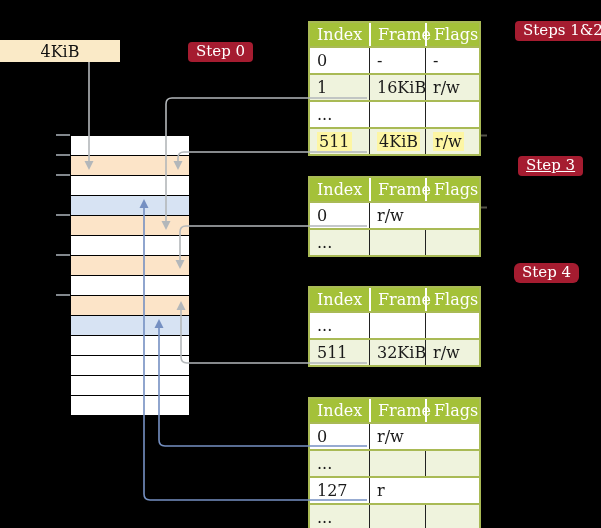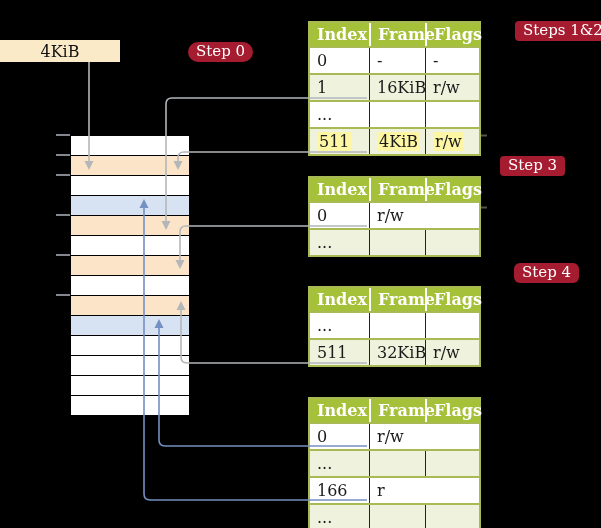--- a/index.html
+++ b/index.html
@@ -24,23 +24,23 @@
     position:absolute;left:0;top:40px;width:120px;height:22px;
     background:var(--cream);color:#111;font-size:16px;
     display:flex;align-items:center;justify-content:center;
   }
   
   .badge{
     position:absolute;background:var(--crimson);color:#fff;
     font-size:15px;line-height:17px;padding:1px 8px 2px;border-radius:4px;
     white-space:nowrap;
   }
-  #b-step0{left:188px;top:42px;border-radius:10px;}
+  #b-step0{left:188px;top:42px;}
   #b-steps12{left:515px;top:21px;padding-right:16px;}
-  #b-step3{left:500px;top:156px;}
+  #b-step3{left:518px;top:156px;text-decoration:underline;}
   #b-step4{left:514px;top:263px;border-radius:6px;}
   
   .stack{
     position:absolute;left:70px;top:135px;width:120px;height:281px;
     border:1px solid #000;background:#fff;box-sizing:border-box;
   }
   .mrow{height:19px;border-bottom:1px solid #000;}
   .mrow:last-child{border-bottom:none;}
   .c-white{background:#ffffff;}
   .c-peach{background:var(--peach);}
@@ -49,21 +49,21 @@
   
   .pt{
     position:absolute;left:308px;width:173px;
     border:2px solid var(--olive);background:#fff;box-sizing:border-box;
   }
   #pt1{top:21px;} #pt2{top:176px;} #pt3{top:286px;} #pt4{top:397px;}
   .row{display:grid;grid-template-columns:59px 56px 1fr;height:25px;border-top:2px solid var(--olive);}
   .row.hrow{height:23px;border-top:none;background:var(--green);}
   .row.shade{background:var(--shade);}
   .hcell{
-    color:#fff;font-weight:bold;font-size:16px;padding-left:7px;
+    color:#fff;font-weight:normal;font-size:16px;padding-left:7px;
     display:flex;align-items:center;border-left:2px solid #fff;box-sizing:border-box;
   }
   .hcell:first-child{border-left:none;}
   .cell{
     color:#1a1a1a;font-size:16px;padding-left:7px;
     display:flex;align-items:center;border-left:1px solid #222;box-sizing:border-box;
     overflow:hidden;white-space:nowrap;
   }
   .cell:first-child{border-left:none;}
   mark.hl{background:var(--yellow);color:#1a1a1a;padding:0 2px;}
@@ -186,21 +186,21 @@
     <div class="row">
       <div class="cell">0</div>
       <div class="cell">r/w</div>
     </div>
     <div class="row shade">
       <div class="cell">...</div>
       <div class="cell"></div>
       <div class="cell"></div>
     </div>
     <div class="row">
-      <div class="cell">166</div>
+      <div class="cell">127</div>
       <div class="cell">r</div>
     </div>
     <div class="row shade">
       <div class="cell">...</div>
       <div class="cell"></div>
       <div class="cell"></div>
     </div>
   </div>
 
   <svg id="overlay" width="601" height="528" viewBox="0 0 601 528">

